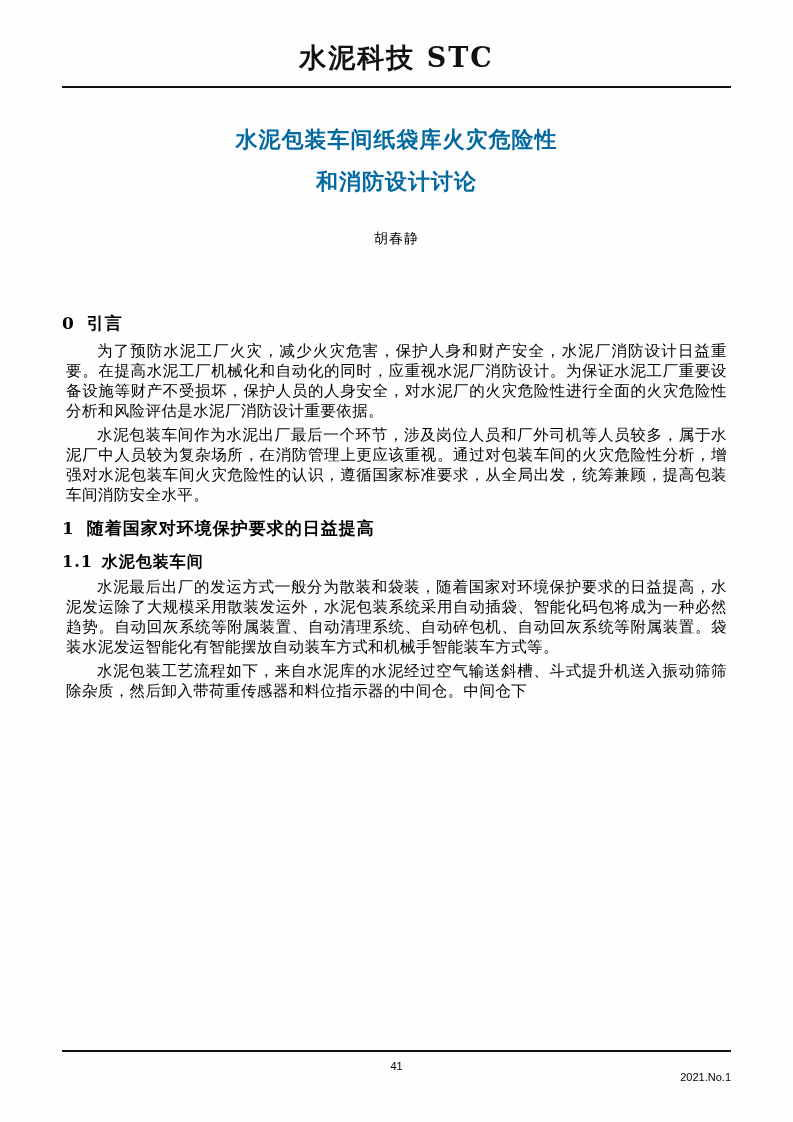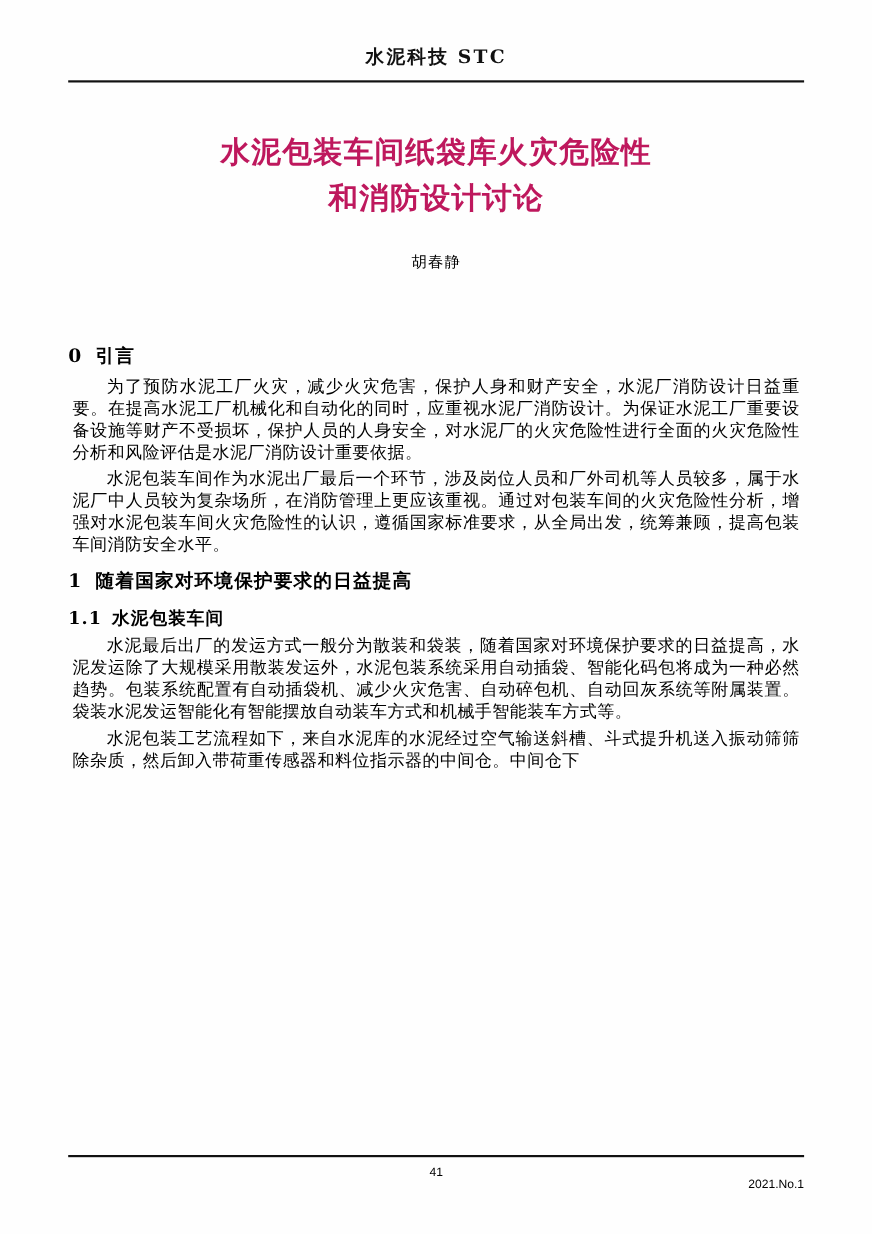--- a/index.html
+++ b/index.html
@@ -26,46 +26,46 @@
 
   
   .header {
     position: absolute;
     left: 62px;
     right: 62px;
     top: 40px;
     text-align: center;
   }
   .header-title {
-    font-size: 17px;
+    font-size: 27px;
     font-weight: bold;
     letter-spacing: 2px;
     font-family: "DejaVu Serif", "Liberation Serif", serif;
     color: #111;
   }
   .header-rule {
     margin-top: 10px;
     border-bottom: 2px solid #111;
     height: 0;
   }
 
   
   .doc-title {
     position: absolute;
     left: 62px;
     right: 62px;
     top: 118px;
     text-align: center;
   }
   .doc-title .line {
-    font-size: 27px;
+    font-size: 22px;
     font-weight: bold;
     line-height: 42px;
     letter-spacing: 1px;
-    color: #be185d;
+    color: #0369a1;
   }
   .author {
     position: absolute;
     left: 62px;
     right: 62px;
     top: 230px;
     text-align: center;
     font-size: 14px;
     letter-spacing: 1px;
   }
@@ -168,21 +168,21 @@
       <p class="para">为了预防水泥工厂火灾，减少火灾危害，保护人身和财产安全，水泥厂消防设计日益重要。在提高水泥工厂机械化和自动化的同时，应重视水泥厂消防设计。为保证水泥工厂重要设备设施等财产不受损坏，保护人员的人身安全，对水泥厂的火灾危险性进行全面的火灾危险性分析和风险评估是水泥厂消防设计重要依据。</p>
       <p class="para">水泥包装车间作为水泥出厂最后一个环节，涉及岗位人员和厂外司机等人员较多，属于水泥厂中人员较为复杂场所，在消防管理上更应该重视。通过对包装车间的火灾危险性分析，增强对水泥包装车间火灾危险性的认识，遵循国家标准要求，从全局出发，统筹兼顾，提高包装车间消防安全水平。</p>
 
       <h2 class="sec">
         <span class="num">1</span><span>随着国家对环境保护要求的日益提高</span>
       </h2>
 
       <h3 class="subsec">
         <span class="num">1.1</span><span>水泥包装车间</span>
       </h3>
-      <p class="para">水泥最后出厂的发运方式一般分为散装和袋装，随着国家对环境保护要求的日益提高，水泥发运除了大规模采用散装发运外，水泥包装系统采用自动插袋、智能化码包将成为一种必然趋势。包装系统配置有自动插袋机、减少火灾危害、自动碎包机、自动回灰系统等附属装置。袋装水泥发运智能化有智能摆放自动装车方式和机械手智能装车方式等。</p>
+      <p class="para">水泥最后出厂的发运方式一般分为散装和袋装，随着国家对环境保护要求的日益提高，水泥发运除了大规模采用散装发运外，水泥包装系统采用自动插袋、智能化码包将成为一种必然趋势。自动回灰系统等附属装置、自动清理系统、自动碎包机、自动回灰系统等附属装置。袋装水泥发运智能化有智能摆放自动装车方式和机械手智能装车方式等。</p>
       <p class="para">水泥包装工艺流程如下，来自水泥库的水泥经过空气输送斜槽、斗式提升机送入振动筛筛除杂质，然后卸入带荷重传感器和料位指示器的中间仓。中间仓下</p>
     </div>
 
     <div class="footer-rule"></div>
     <div class="footer">
       <span class="page-num">41</span>
       <span class="issue">2021.No.1</span>
     </div>
 
   </div>

